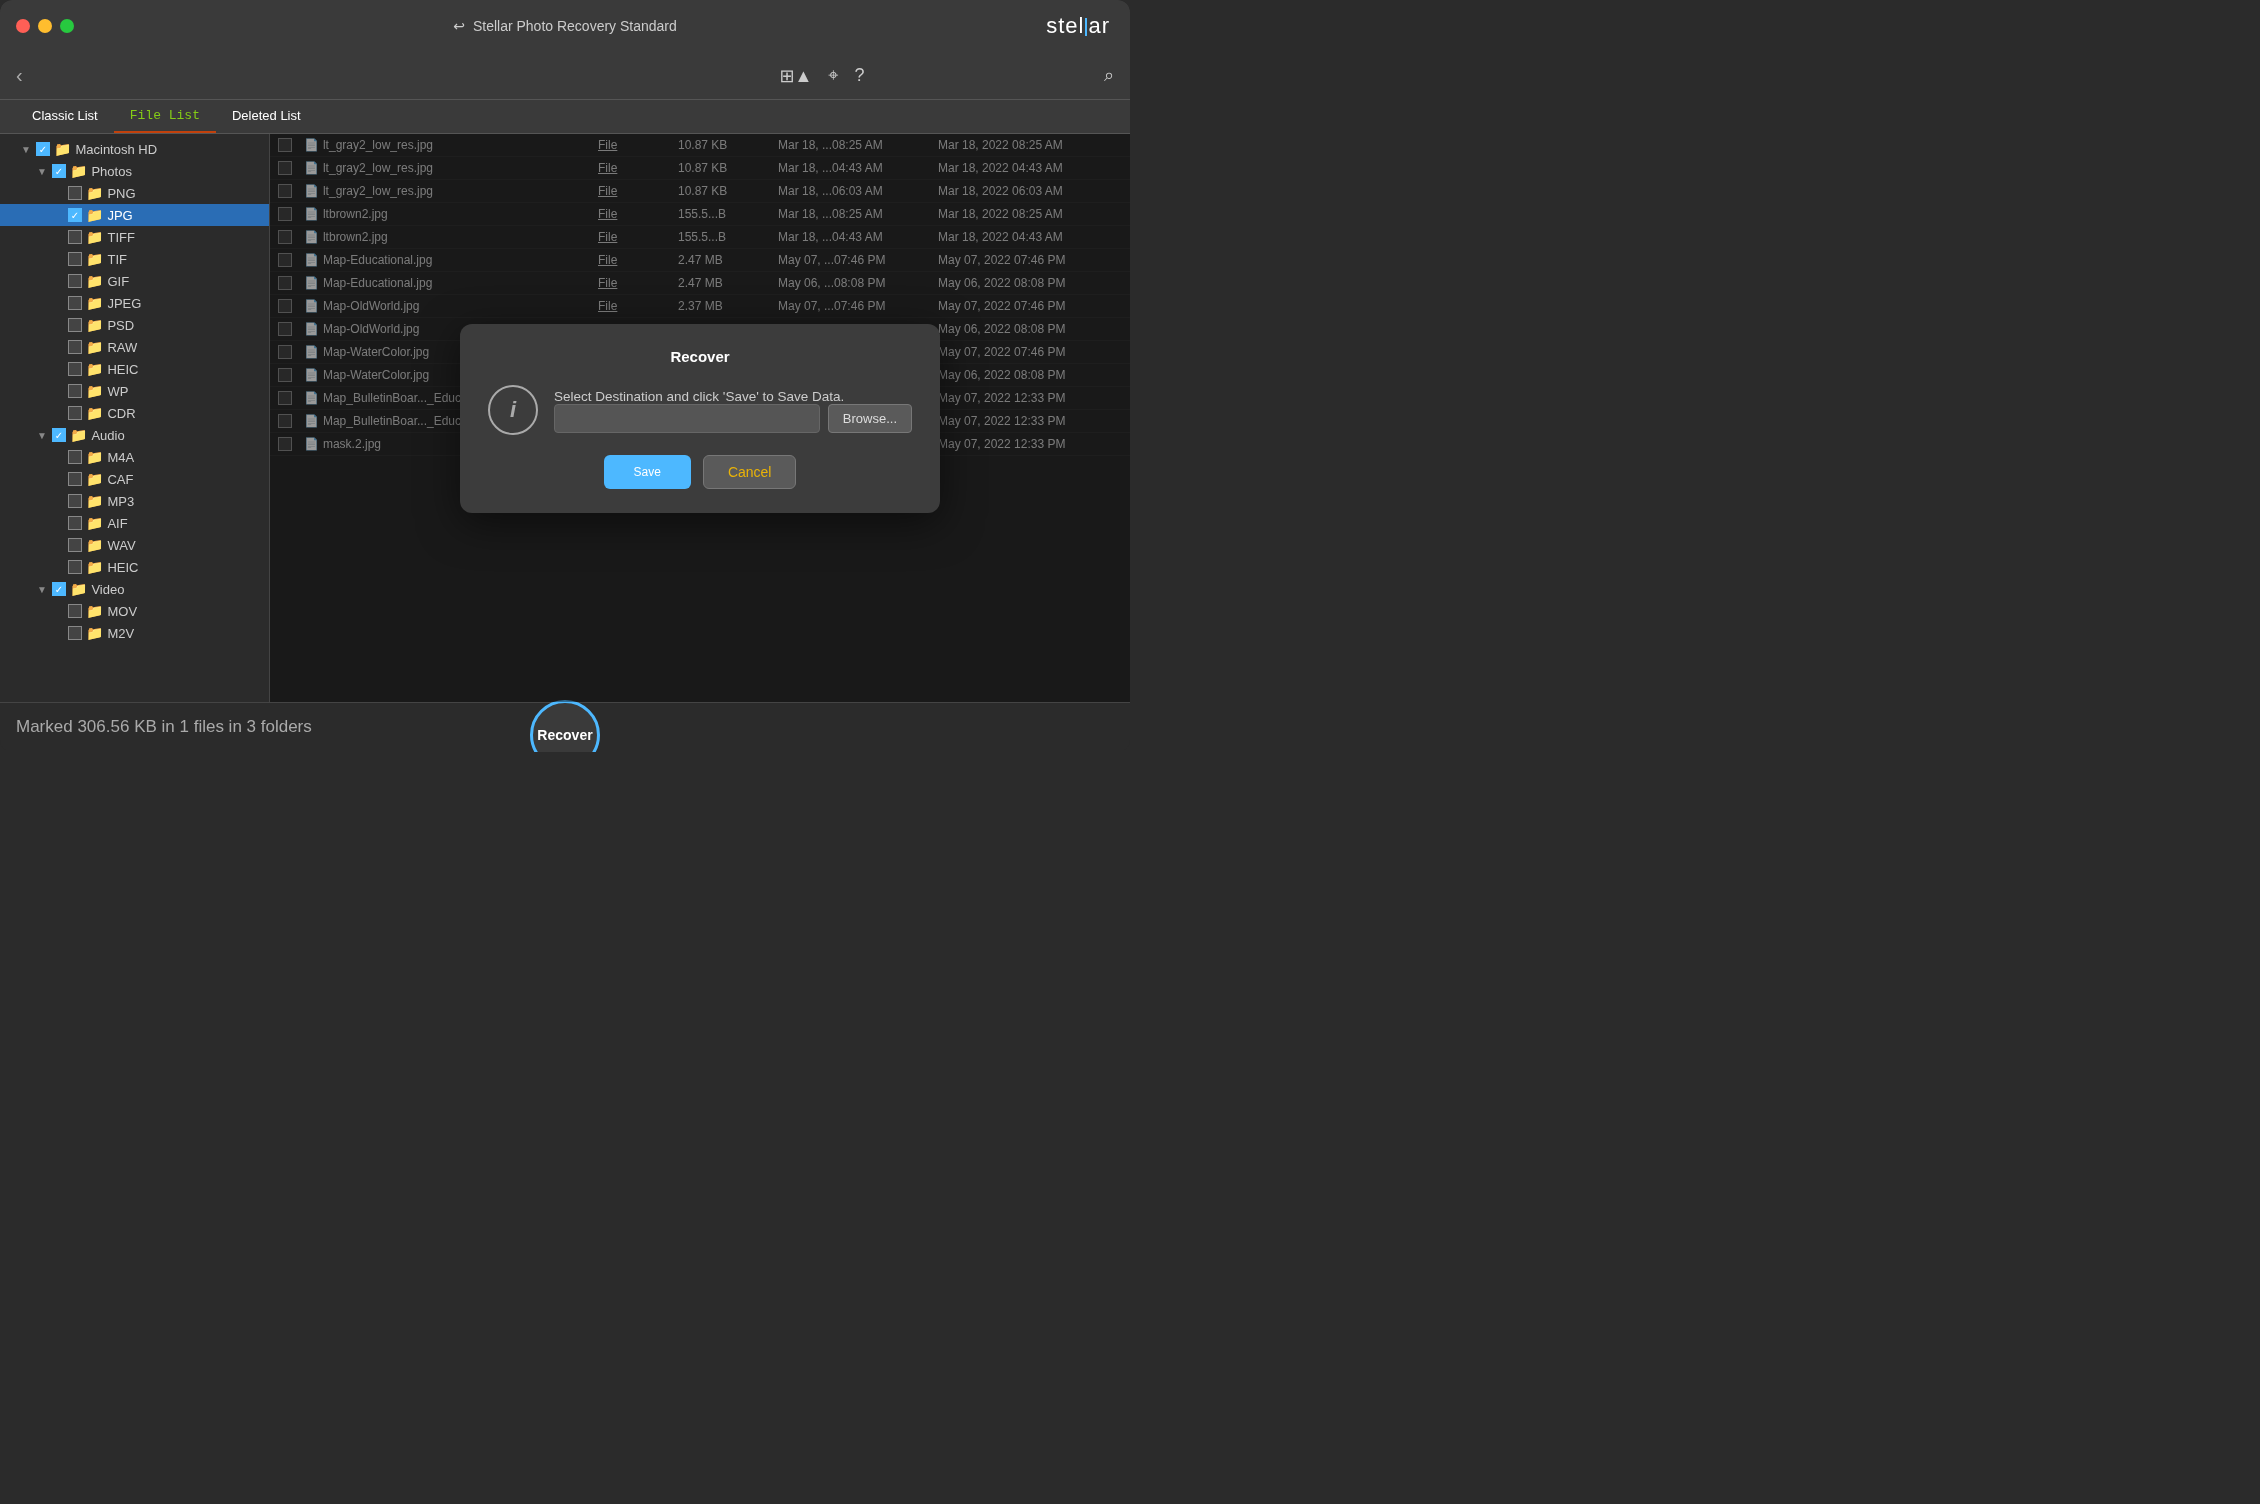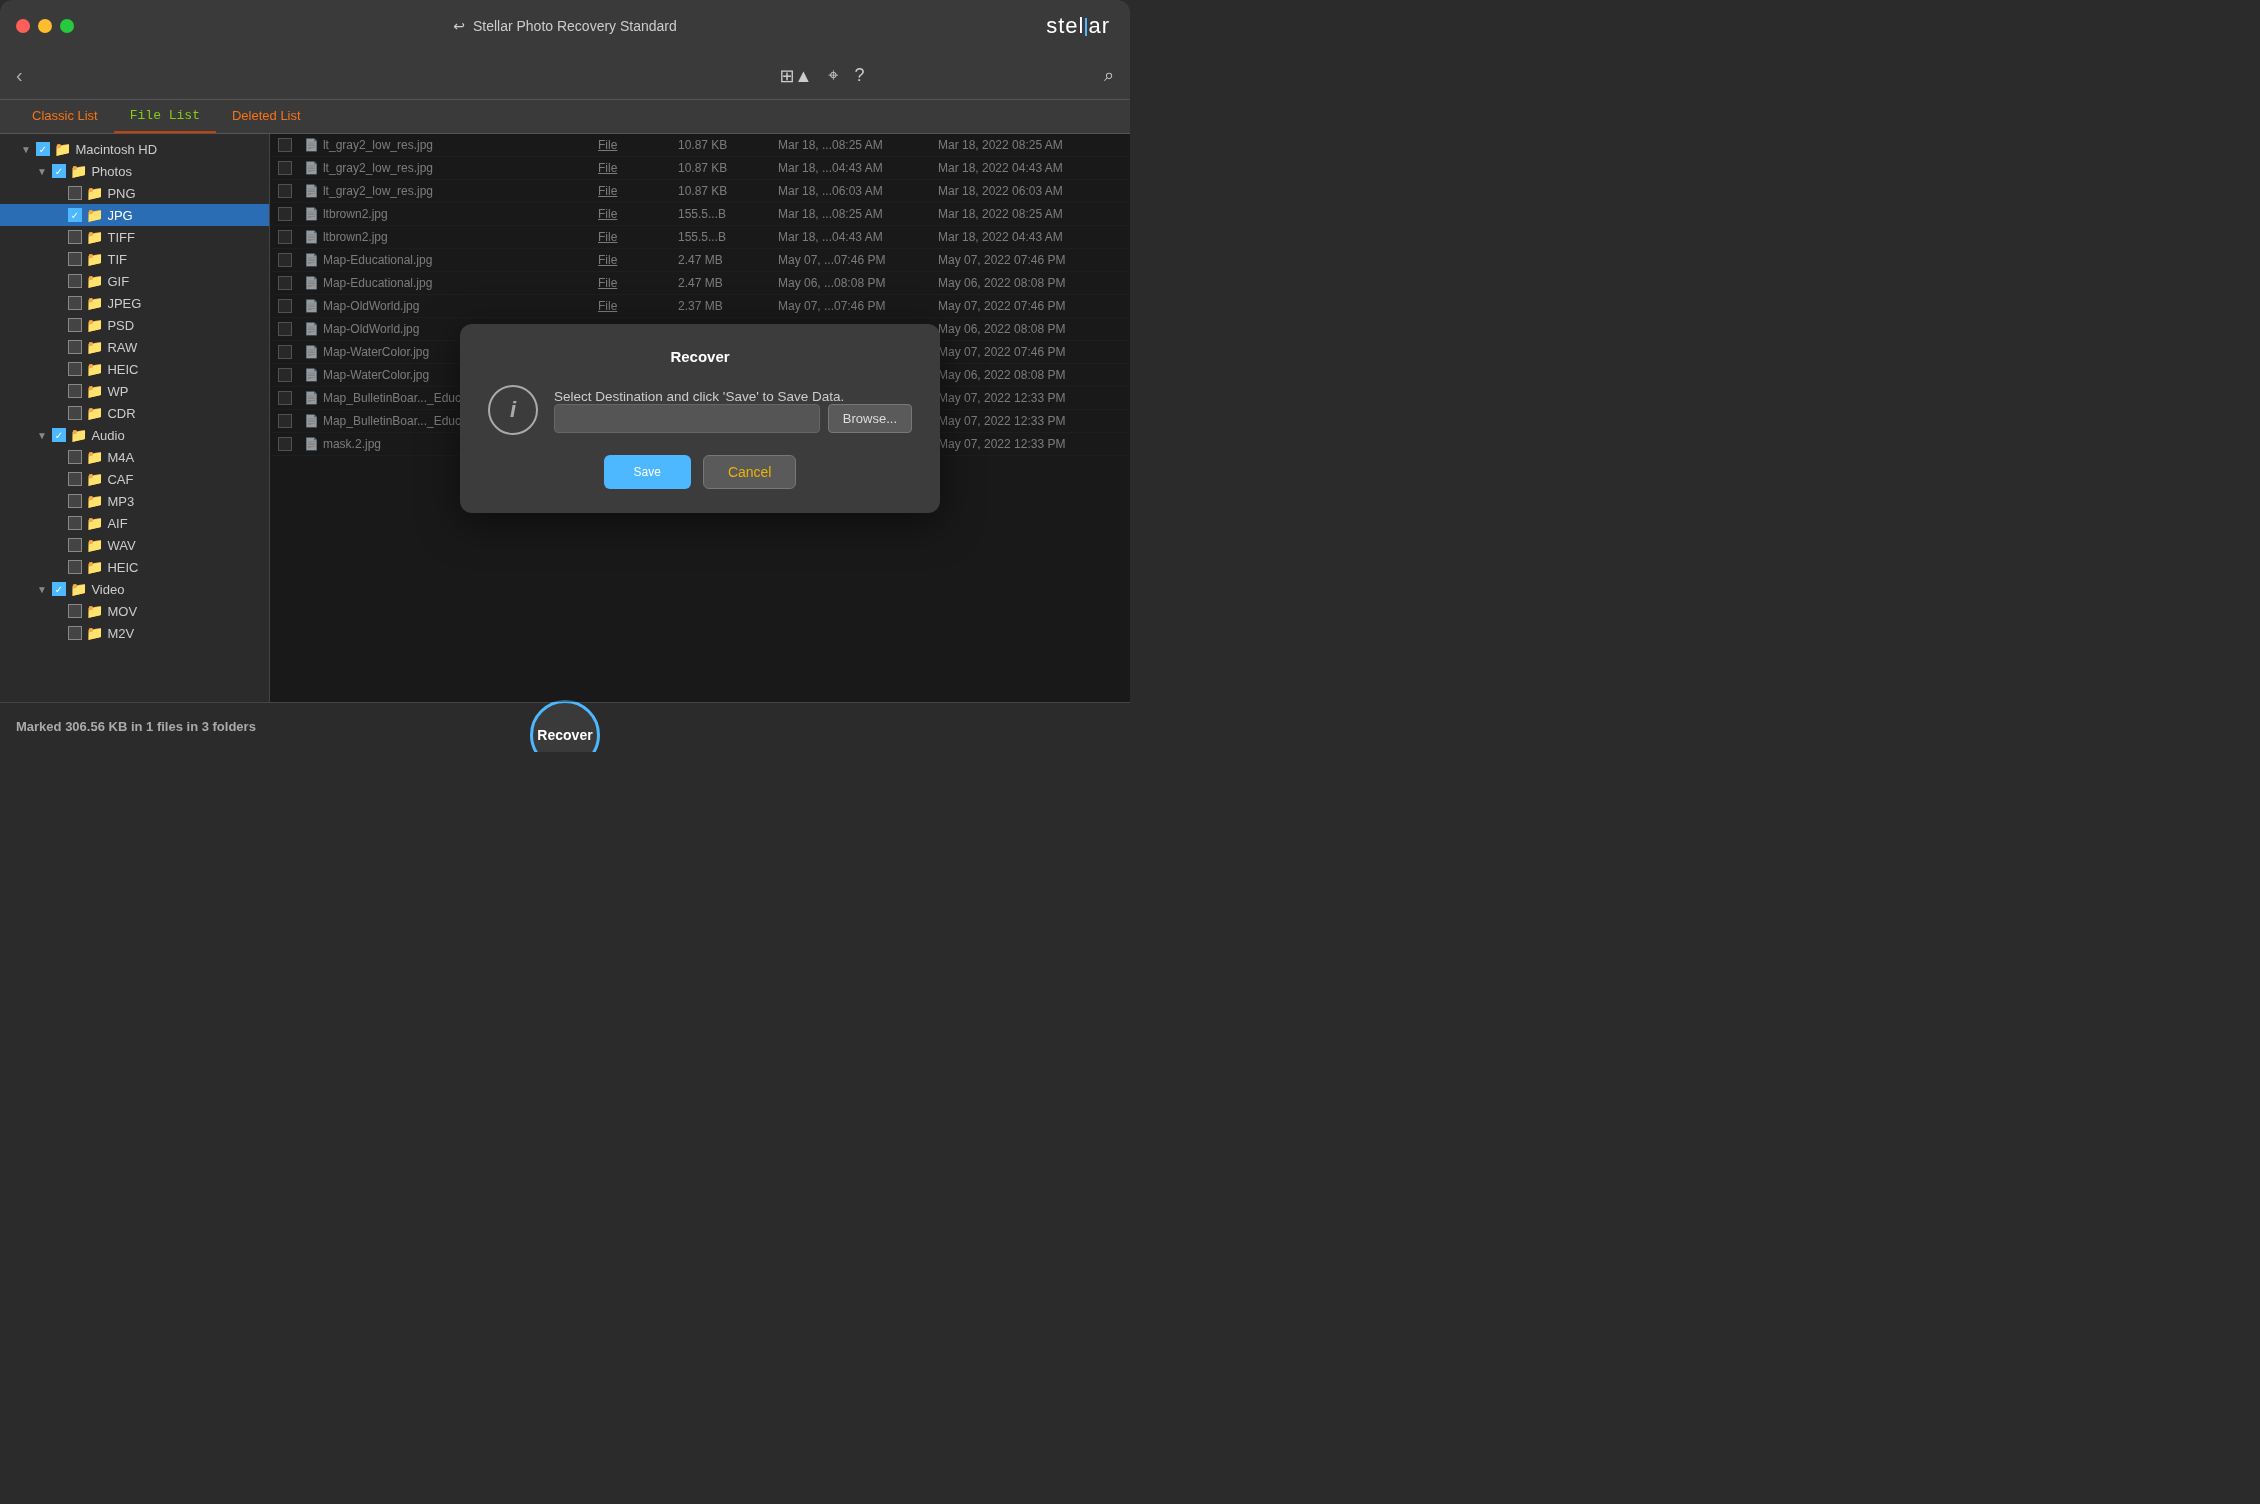--- a/index.html
+++ b/index.html
@@ -110,21 +110,21 @@
 
     
     .tabs {
       background: #3a3a3a;
       display: flex;
       padding: 0 16px;
       border-bottom: 1px solid #555;
     }
     .tab {
       padding: 8px 16px;
-      color: #f97316;
+      color: #ffffff;
       font-size: 13px;
       cursor: pointer;
       border-bottom: 2px solid transparent;
     }
     .tab.active {
       color: #84cc16;
       border-bottom: 2px solid #c2410c;
       font-family: Liberation Mono, monospace;
     }
 
@@ -219,22 +219,21 @@
       background: #2b2b2b;
       height: 48px;
       display: flex;
       align-items: center;
       padding: 0 16px;
       border-top: 1px solid #444;
       position: relative;
     }
     .status-text {
       color: #aaa;
-      font-size: 13px;
-      font-weight: bold;
+      font-size: 17px;
     }
     .recover-btn-circle {
       position: absolute;
       left: 50%;
       transform: translateX(-50%);
       bottom: -20px;
       width: 70px;
       height: 70px;
       border-radius: 50%;
       border: 3px solid #4db8ff;

